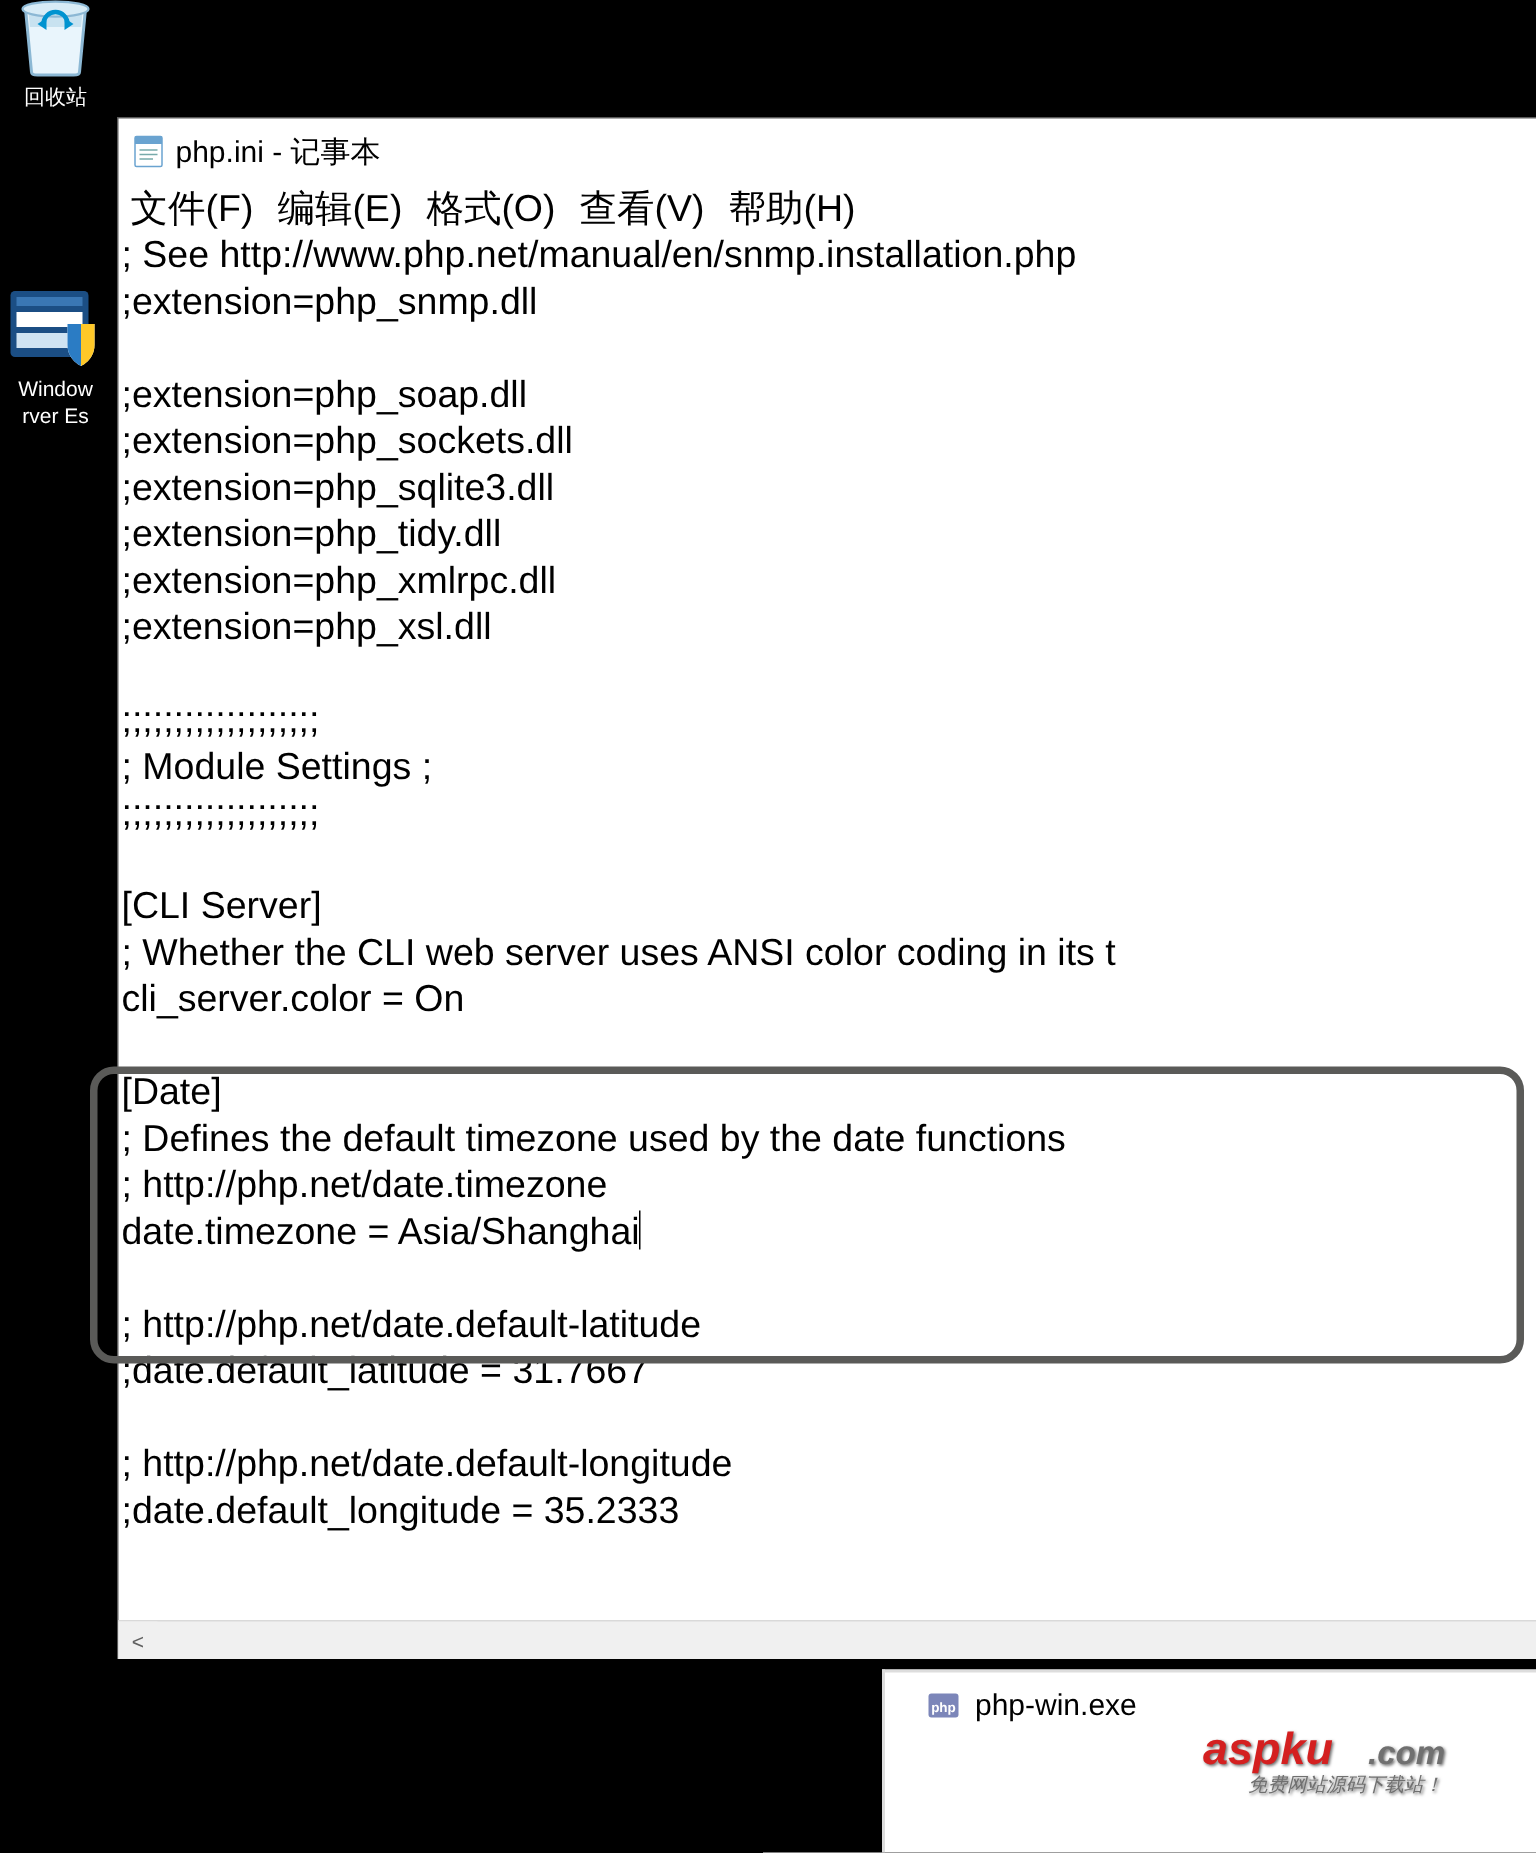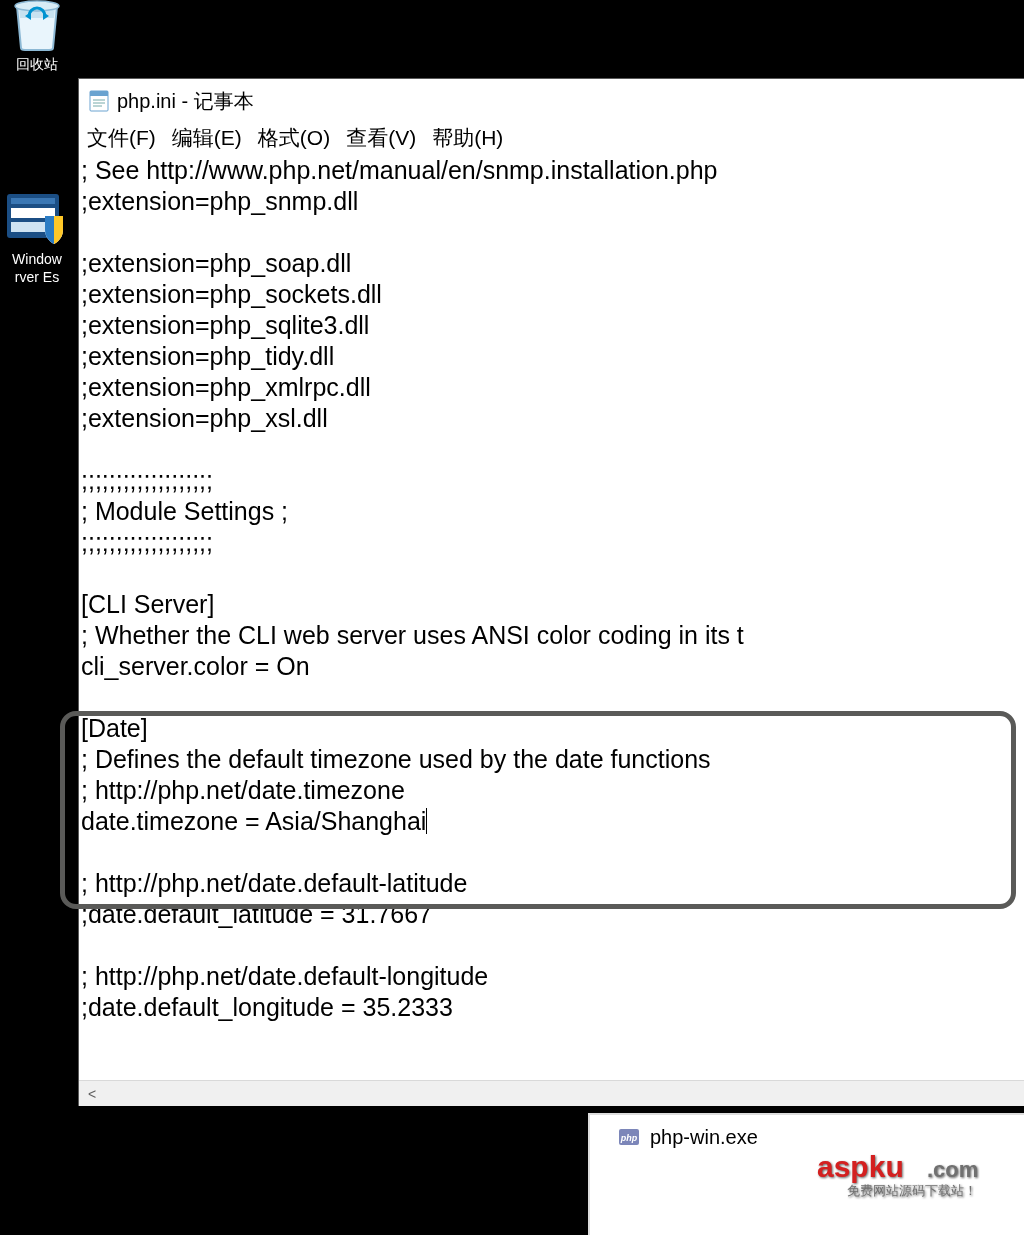--- a/index.html
+++ b/index.html
@@ -49,21 +49,21 @@
     font-size: 20px;
     color: #000;
     gap: 6px;
   }
   .titlebar-icon { width: 24px; height: 24px; }
   .menubar {
     height: 30px;
     display: flex;
     align-items: center;
     padding: 0 4px;
-    font-size: 21px;
+    font-size: 25px;
     color: #000;
     gap: 8px;
   }
   .menubar span { padding: 0 4px; }
   .text-area {
     flex: 1;
     font-family: Liberation Sans, sans-serif;
     font-size: 25px;
     line-height: 31px;
     white-space: pre;
@@ -119,29 +119,30 @@
   .file-row {
     display: flex;
     align-items: center;
     height: 36px;
     padding-left: 28px;
     gap: 10px;
   }
   .file-row.sel {
     background: #cde8ff;
   }
-  .file-ico { width: 22px; height: 22px; display:flex; align-items:center; justify-content:flex-start;font-style:italic;}
+  .file-ico { width: 22px; height: 22px; display:flex; align-items:center; justify-content:flex-start;}
 
   
   .watermark {
     position: absolute;
-    right: 7px;
+    right: 22px;
     bottom: 26px;
     z-index: 20;
     pointer-events: none;
+    font-style: italic;
   }
   .watermark svg { filter: drop-shadow(1px 1px 1px #0009); }
 
   .cursor-caret {
     display: inline-block;
     border-left: 1px solid #000;
     height: 26px;
     vertical-align: -4px;
   }
 </style>

